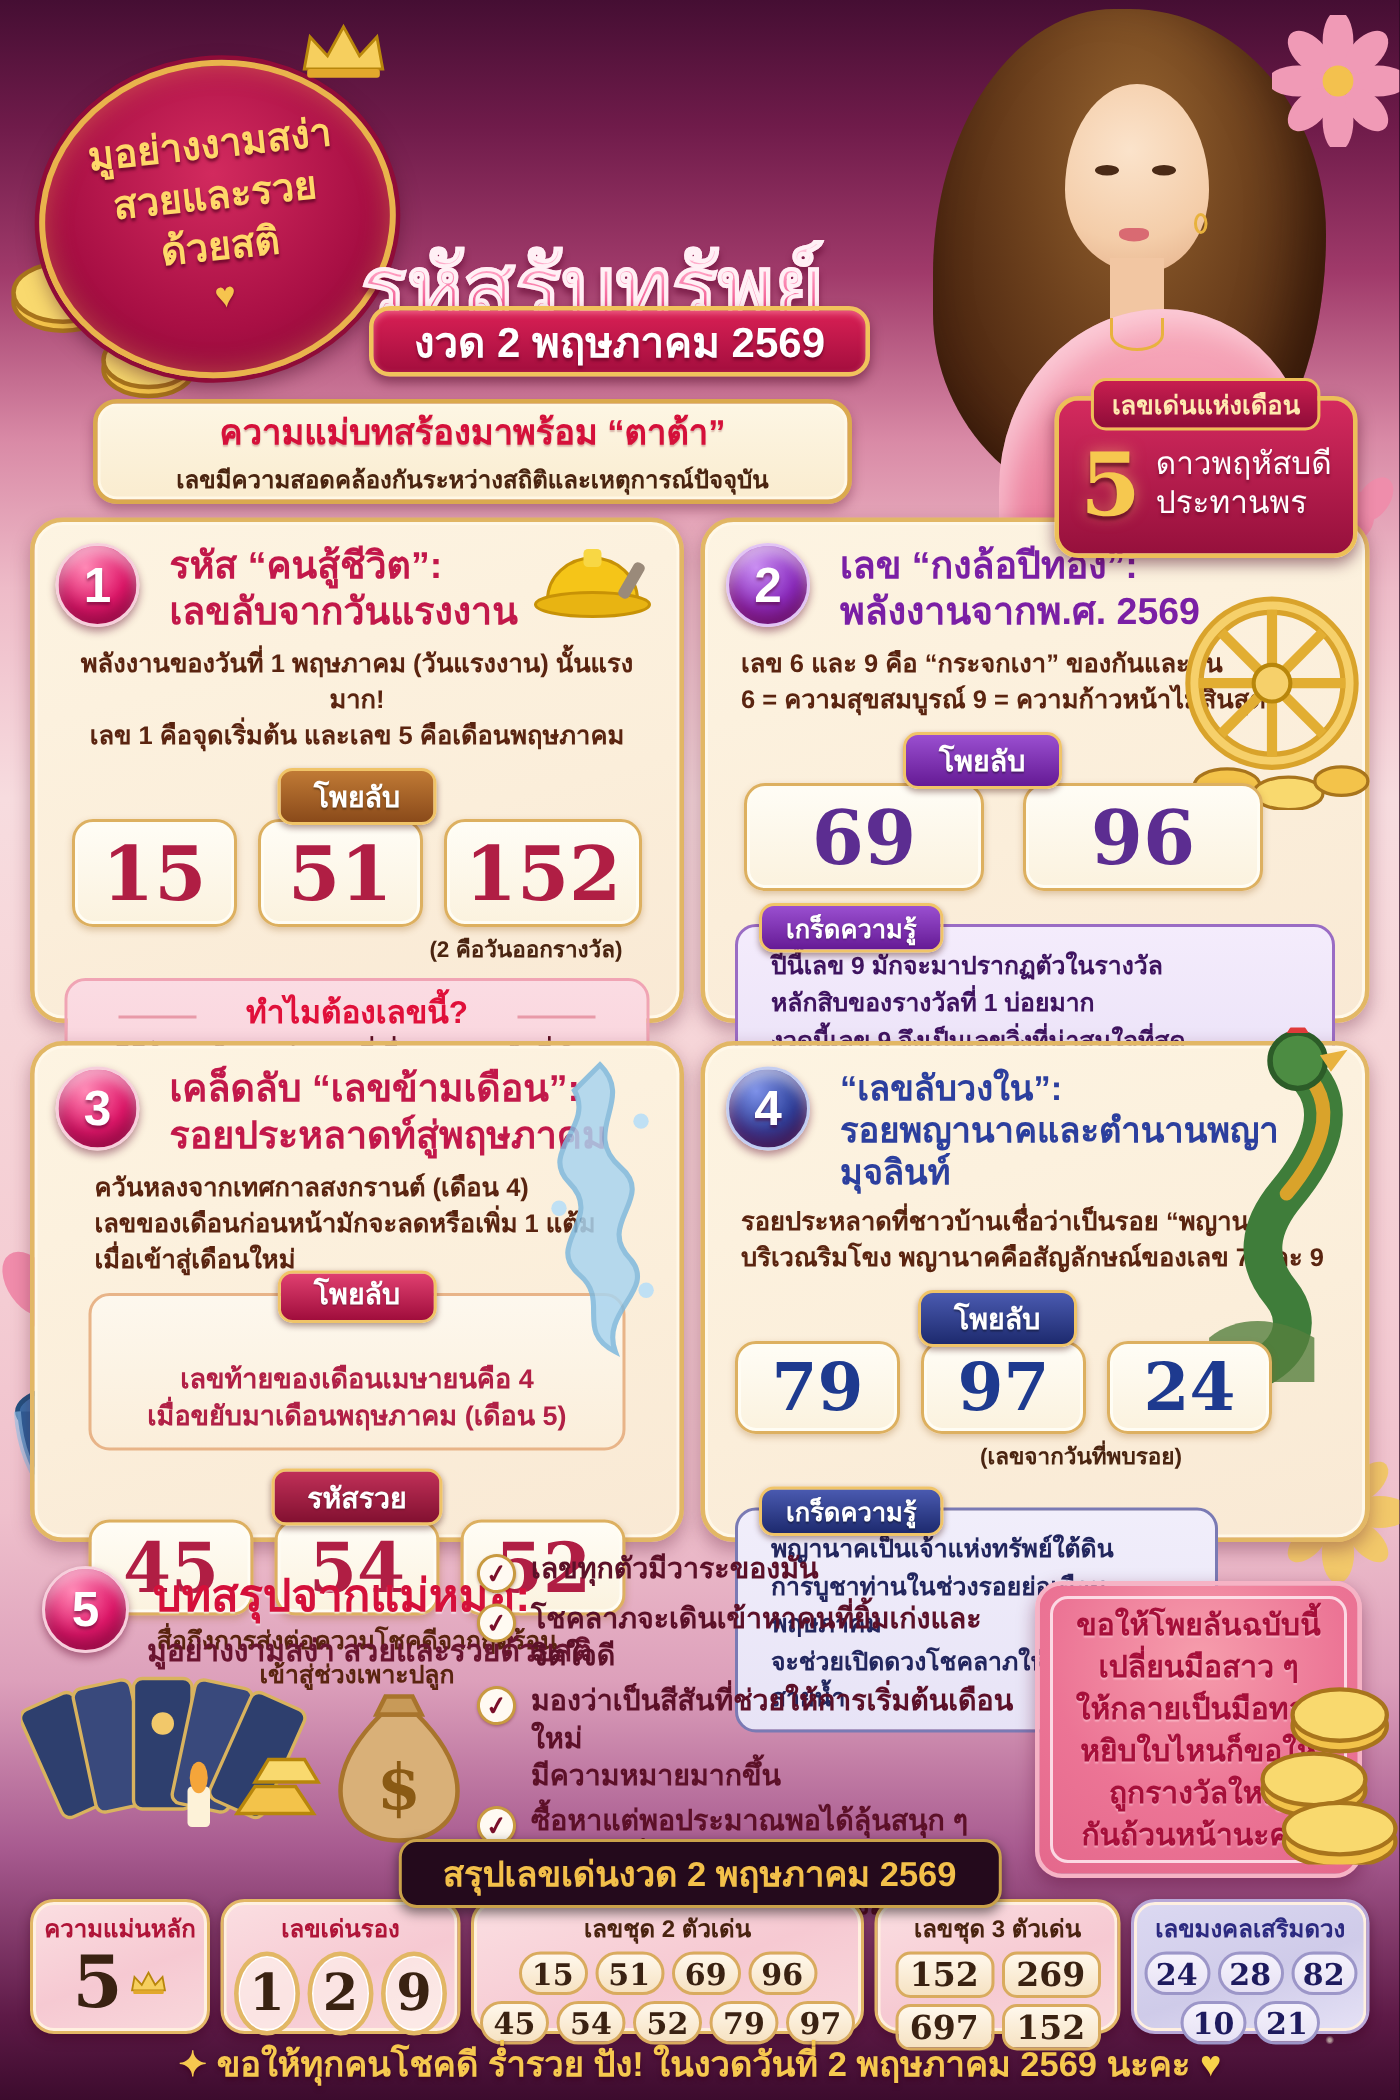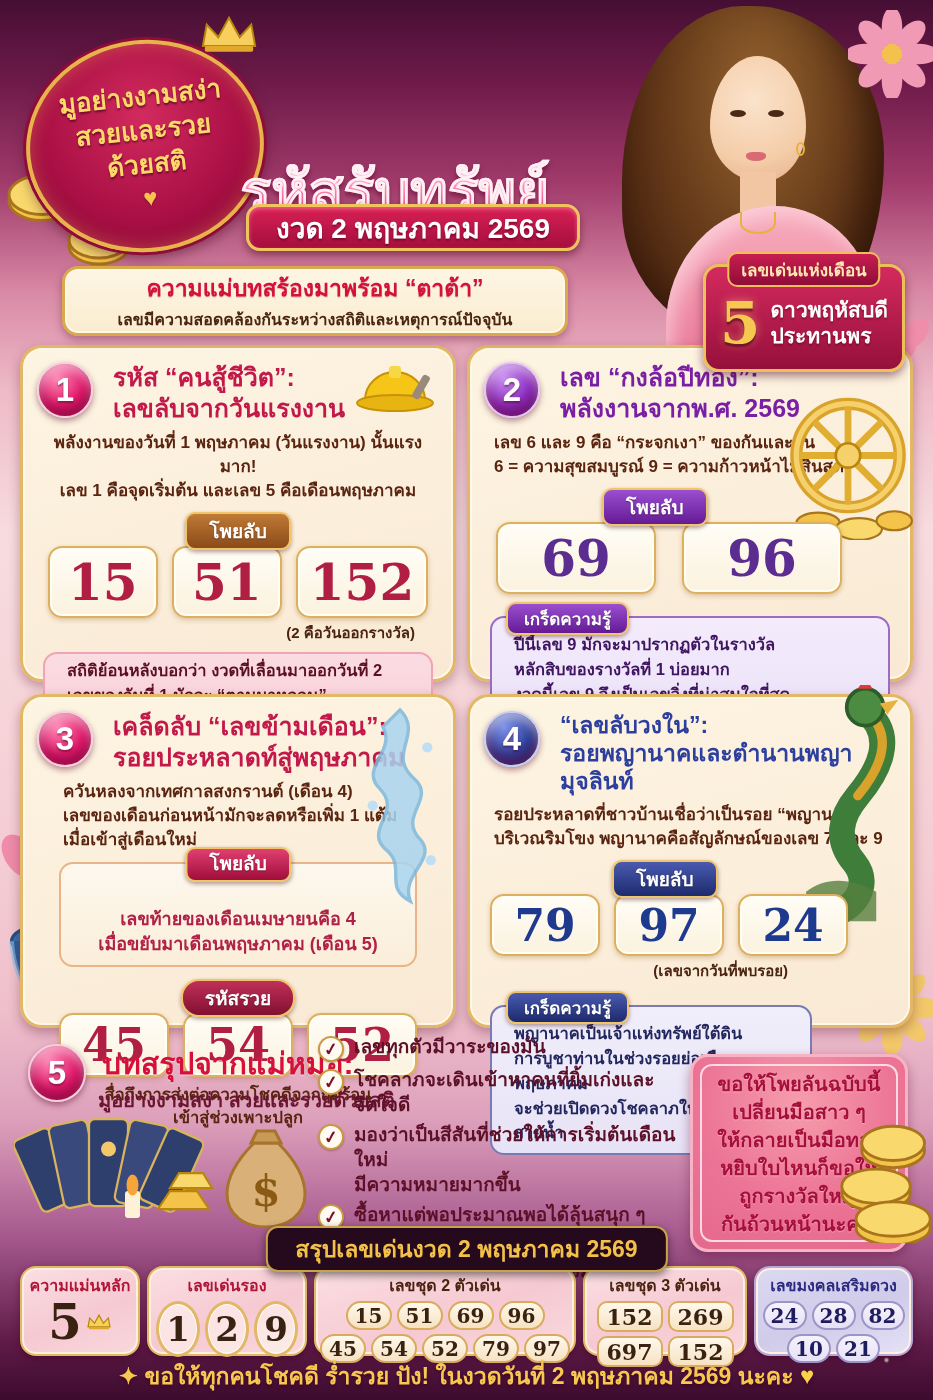--- a/index.html
+++ b/index.html
@@ -84,21 +84,21 @@
   .acc-banner .l2 { color:#4a2410; font-size:16px; font-weight:bold; margin-top:1px; }
   .month-badge { position:absolute; left:703px; top:264px; width:202px; height:108px; z-index:7;
     background:linear-gradient(180deg,#d42a5e,#96103c); border:3px solid #edbf58; border-radius:16px;
     box-shadow:0 4px 10px rgba(70,0,30,.5); }
   .month-badge .tab { position:absolute; top:-15px; left:50%; transform:translateX(-50%);
     background:linear-gradient(180deg,#c81e50,#8f0c38); border:2px solid #edbf58; border-radius:10px;
     padding:2px 12px; white-space:nowrap; color:#ffe9b0; font-weight:bold; font-size:17px; }
   .month-badge .row { display:flex; align-items:center; justify-content:center; gap:10px; height:100%; padding-top:10px; }
   .month-badge .num { font-family:"DejaVu Serif",serif; font-size:58px; font-weight:bold; color:#f6c84f;
     text-shadow:0 3px 2px rgba(70,0,20,.6), 0 0 10px rgba(255,210,120,.5); }
-  .month-badge .txt { color:#fff; font-weight:bold; font-size:21px; line-height:1.25; text-shadow:0 2px 2px rgba(90,0,30,.5); }
+  .month-badge .txt { color:#fff; font-weight:normal; font-size:21px; line-height:1.25; text-shadow:0 2px 2px rgba(90,0,30,.5); }
   
   .card { position:absolute; z-index:6; border-radius:22px; padding:10px 12px 8px;
     background:linear-gradient(165deg,#fdf4e2,#fbeeda 60%,#f9e9d4); border:3px solid #e2b765;
     box-shadow:0 5px 12px rgba(90,20,50,.35), inset 0 0 0 2px #fff8e8; }
   .num-circle { position:absolute; left:14px; top:14px; width:56px; height:56px; border-radius:50%;
     display:flex; align-items:center; justify-content:center; color:#fff; font-weight:bold; font-size:33px;
     border:2px solid #f6cfdc; box-shadow:0 3px 6px rgba(90,0,40,.45), inset 0 -8px 12px rgba(110,0,50,.45), inset 0 6px 8px rgba(255,255,255,.5);
     text-shadow:0 2px 2px rgba(80,0,40,.5); }
   .num-circle.pink  { background:radial-gradient(circle at 35% 28%, #ff86b4, #e0186a 55%, #9c0a44); }
   .num-circle.purple{ background:radial-gradient(circle at 35% 28%, #c98cf2, #8a2cc0 55%, #581486); border-color:#e2c4f4; }
@@ -107,21 +107,21 @@
   .card-title.crimson { color:#c2184a; } .card-title.purple { color:#7a1fa5; } .card-title.navy { color:#2c3f9e; }
   .card-icon { position:absolute; z-index:3; }
   .card-body { margin:8px 4px 0; text-align:center; font-size:17px; font-weight:bold; line-height:1.42; color:#5a2410; white-space:pre-line; }
   .badge-row { text-align:center; margin-top:9px; position:relative; z-index:4; }
   .badge { display:inline-block; padding:2px 22px; border-radius:10px; color:#fff; font-weight:bold; font-size:19px;
     border:2px solid #f0c468; box-shadow:0 2px 4px rgba(60,10,0,.4); text-shadow:0 1px 1px rgba(0,0,0,.35); }
   .badge.bronze  { background:linear-gradient(180deg,#c07a35,#8a4a1a); }
   .badge.purple  { background:linear-gradient(180deg,#9a4fd0,#651a95); }
   .badge.crimson { background:linear-gradient(180deg,#e04070,#a00d3c); }
   .badge.navy    { background:linear-gradient(180deg,#4a5ab0,#1d2a6e); }
-  .badge.maroon  { background:linear-gradient(180deg,#c03058,#821030);border-radius:18px; }
+  .badge.maroon  { background:linear-gradient(180deg,#c03058,#821030); }
   .chips-row { display:flex; justify-content:center; align-items:center; gap:14px; margin-top:-4px; position:relative; z-index:3; }
   .chip { height:72px; min-width:110px; padding:0 12px; border-radius:14px;
     background:linear-gradient(180deg,#fffdf6,#fbf2de); border:2px solid #ddb060;
     box-shadow:inset 0 0 0 2px #fffdf4, 0 2px 5px rgba(150,90,20,.3);
     display:flex; align-items:center; justify-content:center;
     font-family:"DejaVu Serif",serif; font-weight:bold; font-size:50px; }
   .chip.crimson { color:#b01e44; } .chip.purple { color:#5c2d91; } .chip.navy { color:#1e3a8f; }
   .caption { text-align:right; font-size:15px; font-weight:bold; color:#4a2410; margin:3px 26px 0 0; }
   .info { margin:7px 8px 0; border-radius:14px; padding:4px 12px 7px; }
   .info.pink { background:linear-gradient(180deg,#fbdce3,#f8ccd6); border:2px solid #f0a4b4; }
@@ -287,20 +287,21 @@
         </div>
       <div class="chip crimson">
           <span>51</span>
         </div>
       <div class="chip crimson">
           <span>152</span>
         </div>
     </div>
     <div class="caption">(2 คือวันออกรางวัล)</div>
     <div class="info pink">
+      <div class="info-title">ทำไมต้องเลขนี้?</div>
       <p class="info-text">สถิติย้อนหลังบอกว่า งวดที่เลื่อนมาออกวันที่ 2
 เลขของวันที่ 1 มักจะ “ตามมาหลอน”
 หรือกลายเป็นเลขท้าย 2 ตัวบ่อยครั้ง</p>
     </div>
   </section>
 
   <section class="card" style="left:467px;top:345px;width:446px;height:337px">
     <div class="num-circle purple">
         <span>2</span>
       </div>

